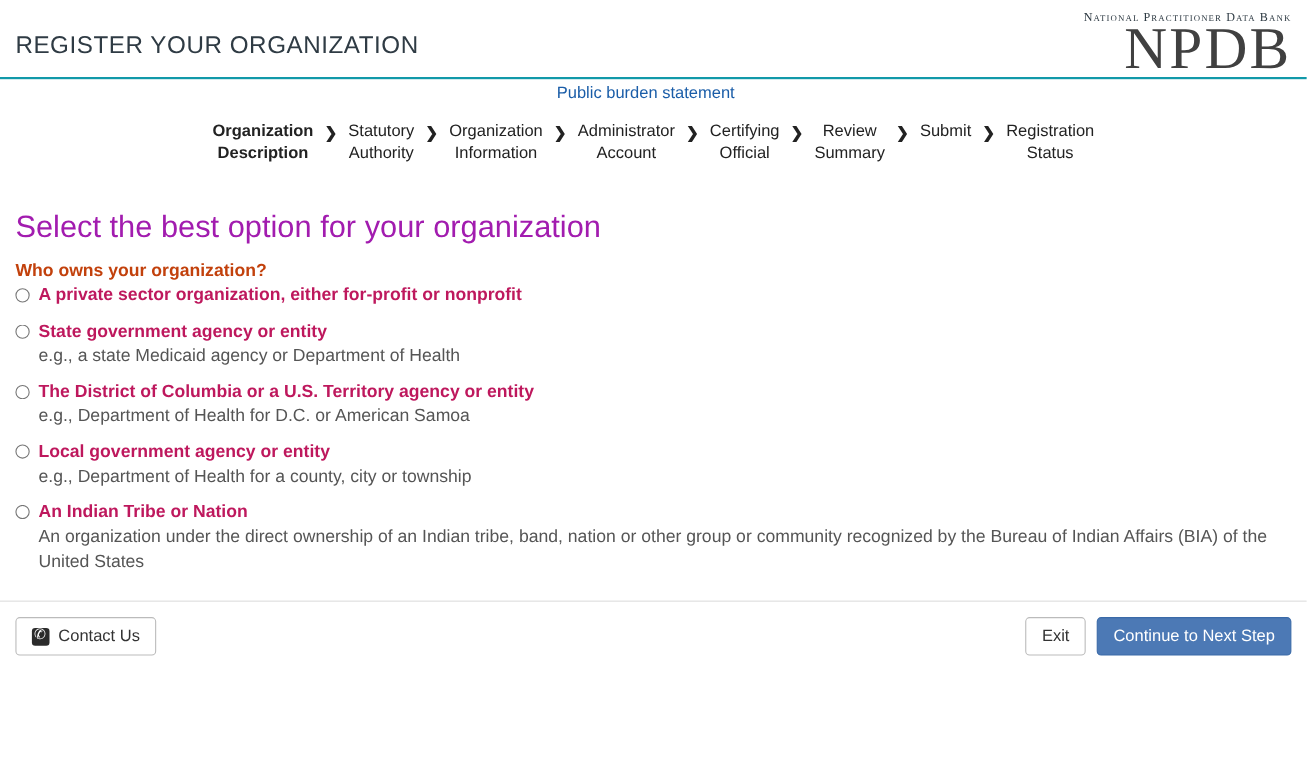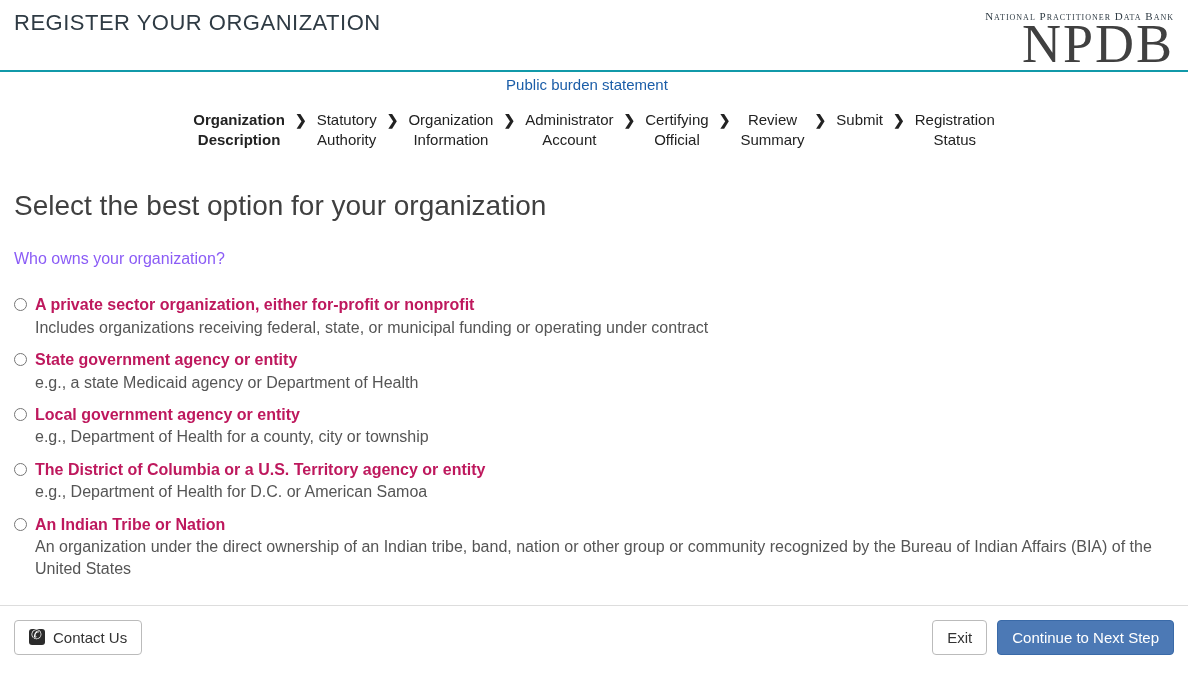--- a/index.html
+++ b/index.html
@@ -14,20 +14,21 @@
     display: flex;
     justify-content: space-between;
     align-items: flex-start;
     padding: 10px 14px 0 14px;
   }
   .page-title {
     font-size: 22px;
     font-weight: 400;
     color: #2f3b44;
     letter-spacing: 0.5px;
+    margin-top: 18px;
   }
   .logo-block {
     text-align: right;
   }
   .logo-top {
     font-family: "Times New Roman", serif;
     font-size: 11px;
     letter-spacing: 1px;
     font-variant: small-caps;
     color: #2f3b44;
@@ -73,28 +74,28 @@
     font-size: 14px;
     align-self: flex-start;
     padding-top: 2px;
   }
   .main {
     padding: 0 14px;
   }
   .section-title {
     font-size: 28px;
     font-weight: 400;
-    color: #404040;
-    margin: 20px 0 28px 0;
+    color: #a21caf;
+    margin: 20px 0 16px 0;
   }
   .question {
     font-size: 16px;
-    font-weight: normal;
-    color: #8b5cf6;
-    margin-bottom: 26px;
+    font-weight: bold;
+    color: #c2410c;
+    margin-bottom: 2px;
   }
   .option {
     display: flex;
     align-items: flex-start;
     margin-bottom: 10px;
   }
   .option input[type="radio"] {
     margin: 4px 8px 0 0;
     width: 13px;
     height: 13px;
@@ -214,42 +215,41 @@
   </div>
 
 <div class="main">
   <div class="section-title">Select the best option for your organization</div>
   <div class="question">Who owns your organization?</div>
   <div id="options-container">
       <div class="option">
         <input type="radio" name="owner" style="">
         <div class="opt-text">
           <div class="opt-title">A private sector organization, either for-profit or nonprofit</div>
-          <div class="opt-desc">Includes organizations receiving federal, state, or municipal funding or operating under contract</div>
         </div>
       </div>
       <div class="option">
         <input type="radio" name="owner" style="">
         <div class="opt-text">
           <div class="opt-title">State government agency or entity</div>
           <div class="opt-desc">e.g., a state Medicaid agency or Department of Health</div>
         </div>
       </div>
       <div class="option">
         <input type="radio" name="owner" style="">
         <div class="opt-text">
+          <div class="opt-title">The District of Columbia or a U.S. Territory agency or entity</div>
+          <div class="opt-desc">e.g., Department of Health for D.C. or American Samoa</div>
+        </div>
+      </div>
+      <div class="option">
+        <input type="radio" name="owner" style="">
+        <div class="opt-text">
           <div class="opt-title">Local government agency or entity</div>
           <div class="opt-desc">e.g., Department of Health for a county, city or township</div>
-        </div>
-      </div>
-      <div class="option">
-        <input type="radio" name="owner" style="">
-        <div class="opt-text">
-          <div class="opt-title">The District of Columbia or a U.S. Territory agency or entity</div>
-          <div class="opt-desc">e.g., Department of Health for D.C. or American Samoa</div>
         </div>
       </div>
       <div class="option">
         <input type="radio" name="owner" style="">
         <div class="opt-text">
           <div class="opt-title">An Indian Tribe or Nation</div>
           <div class="opt-desc">An organization under the direct ownership of an Indian tribe, band, nation or other group or community recognized by the Bureau of Indian Affairs (BIA) of the United States</div>
         </div>
       </div>
     </div>

